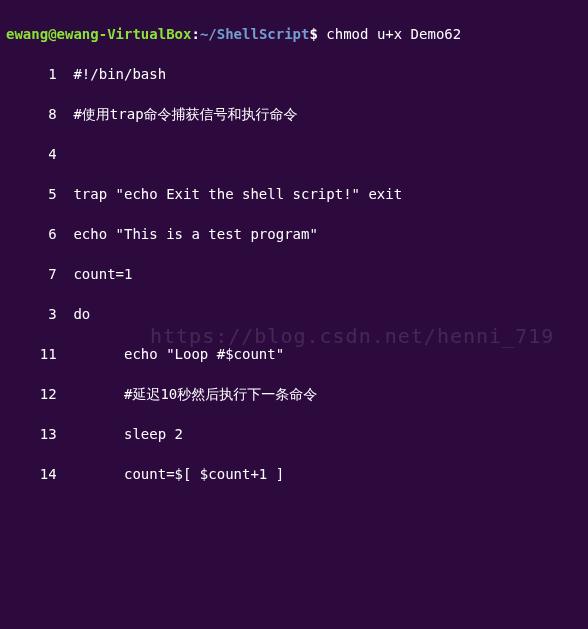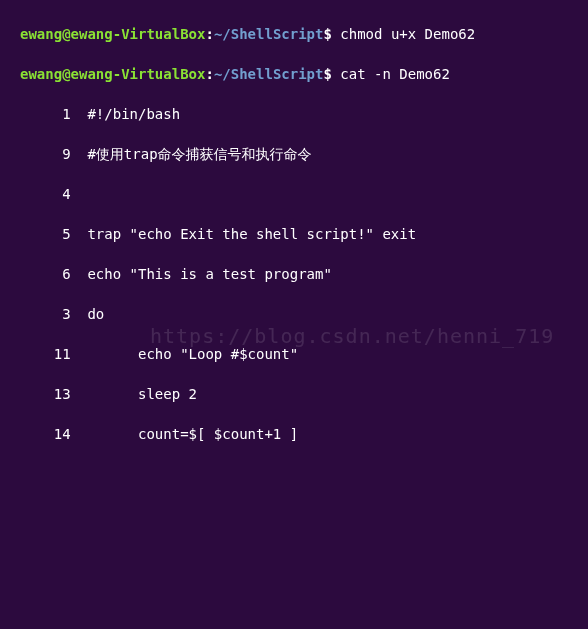--- a/index.html
+++ b/index.html
@@ -9,21 +9,21 @@
     width: 588px;
     height: 629px;
     overflow: hidden;
   }
   .terminal {
     background: #2c0a3e;
     color: #ffffff;
     font-family: "DejaVu Sans Mono", "Consolas", monospace;
     font-size: 14px;
     line-height: 20px;
-    padding: 4px 20px;
+    padding: 4px 6px;
     white-space: pre;
     position: relative;
     width: 588px;
     height: 507px;
     box-sizing: border-box;
   }
   .prompt-user { color: #8ae234; font-weight: bold; }
   .prompt-colon { color: #ffffff; font-weight: bold; }
   .prompt-path { color: #729fcf; font-weight: bold; }
   .prompt-dollar { color: #ffffff; font-weight: bold; }
@@ -39,28 +39,29 @@
     top: 326px;
     letter-spacing: 1px;
   }
   .line { display: block; }
 </style>
 </head>
 <body>
 
 <div class="terminal">
 <span class="line"><span class="prompt-user">ewang@ewang-VirtualBox</span><span class="prompt-colon">:</span><span class="prompt-path">~/ShellScript</span><span class="prompt-dollar">$</span><span class="cmd"> chmod u+x Demo62</span></span>
-<span class="line"><span class="prompt-user">ewang@ewang-VirtualBox</span><span class="prompt-colon">:</span><span class="prompt-path">~/ShellScript</span><span class="prompt-dollar">$</span><span class="cmd"> cat -n Demo62</span></span>
 <span class="line out">     1	#!/bin/bash</span>
-<span class="line out">     9	#使用trap命令捕获信号和执行命令</span>
+<span class="line out">     8	#使用trap命令捕获信号和执行命令</span>
 <span class="line out">     4	</span>
 <span class="line out">     5	trap "echo Exit the shell script!" exit</span>
 <span class="line out">     6	echo "This is a test program"</span>
+<span class="line out">     7	count=1</span>
 <span class="line out">     3	do</span>
 <span class="line out">    11	      echo "Loop #$count"</span>
+<span class="line out">    12	      #延迟10秒然后执行下一条命令</span>
 <span class="line out">    13	      sleep 2</span>
 <span class="line out">    14	      count=$[ $count+1 ]</span>
 
 
 
 
 
 
 
 

